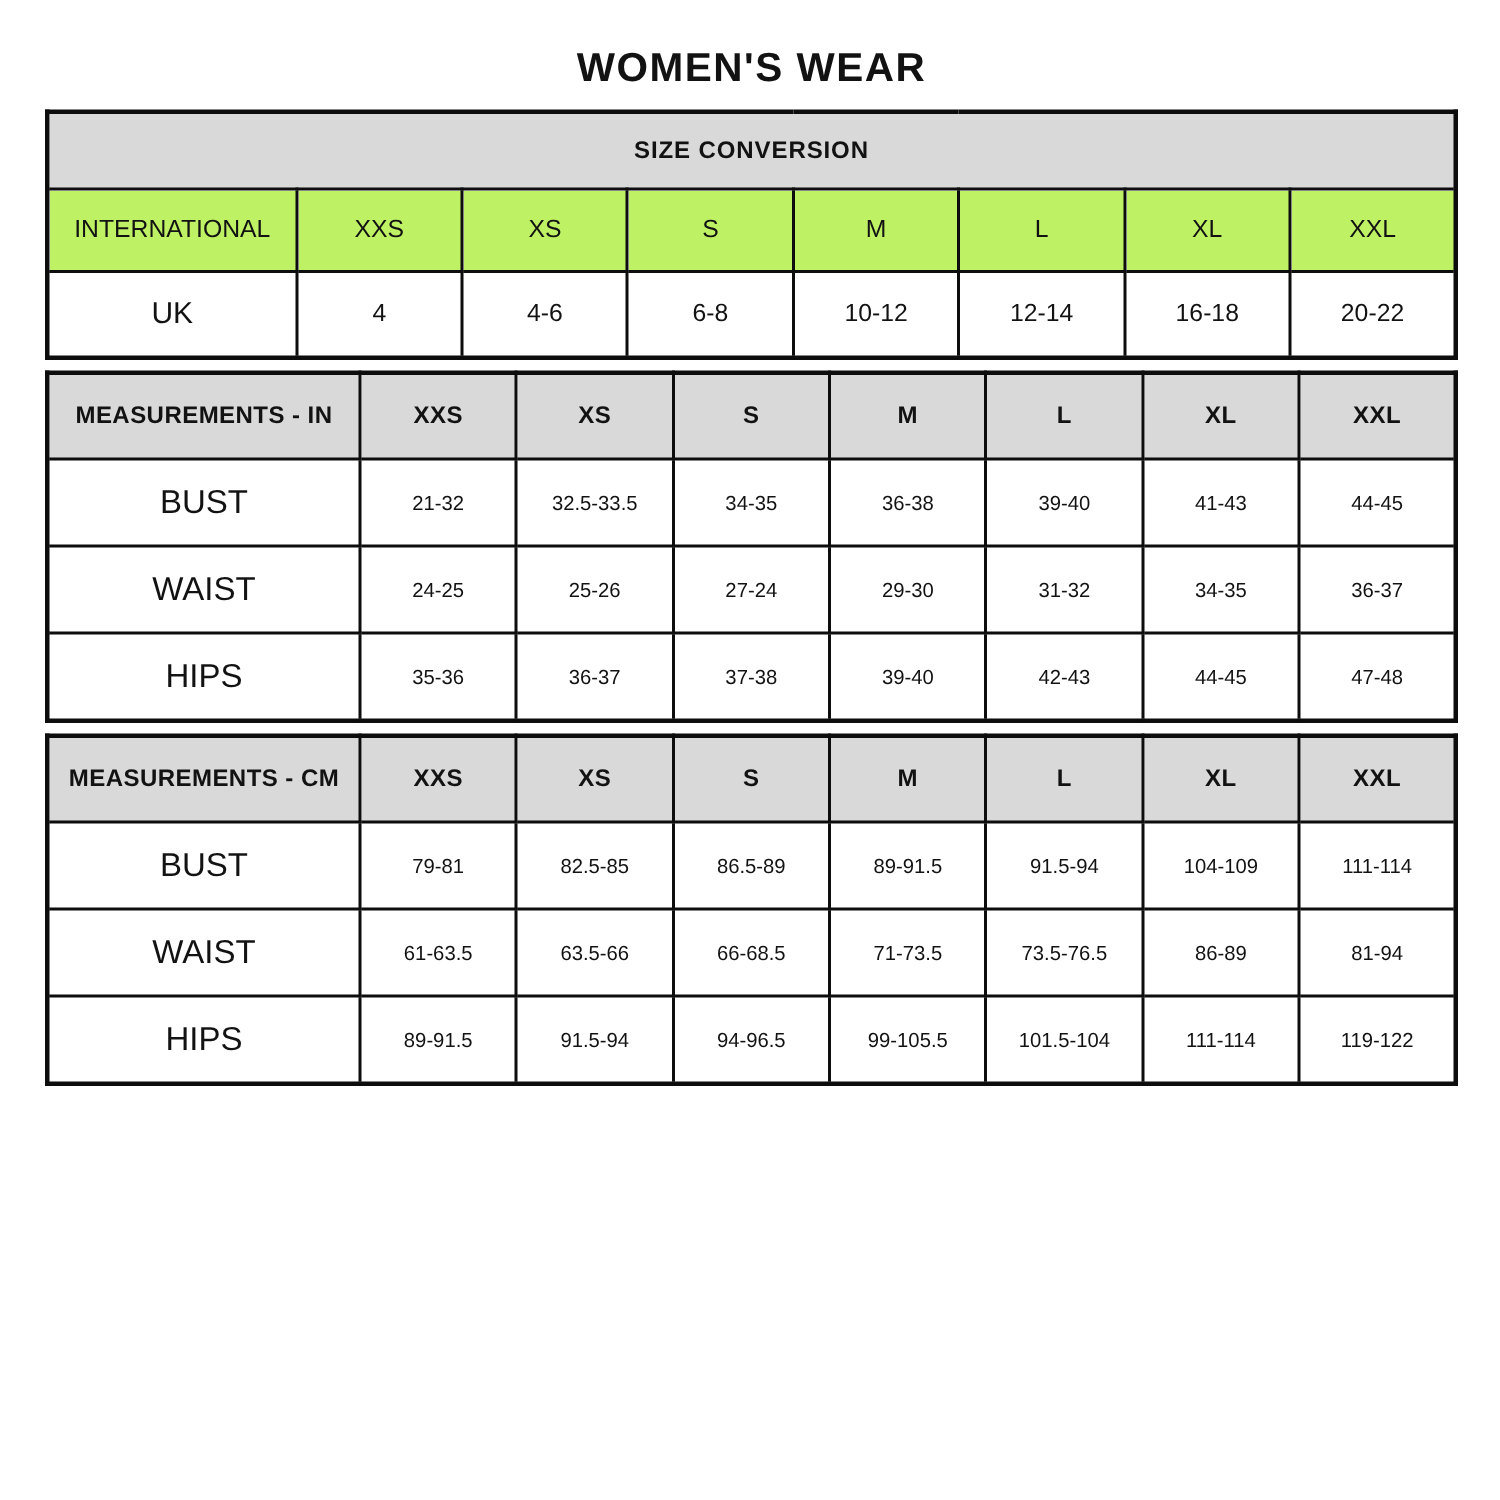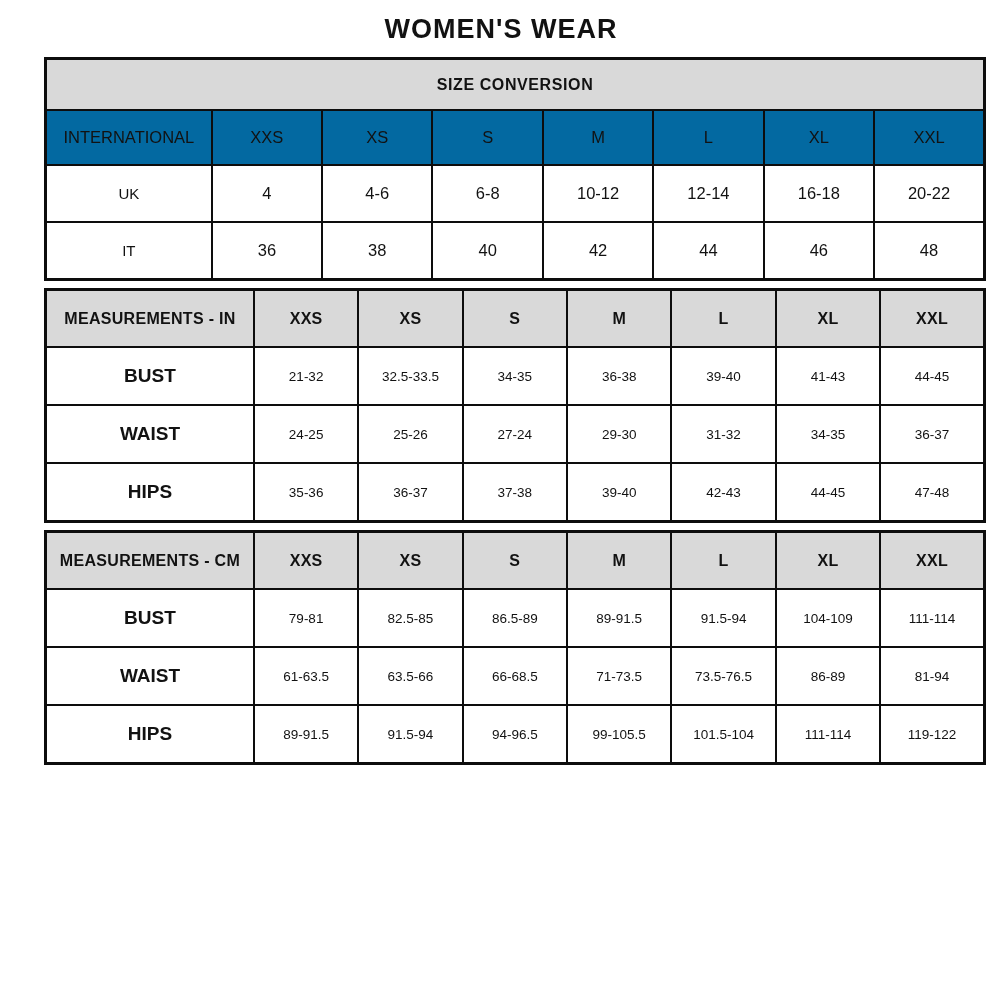--- a/index.html
+++ b/index.html
@@ -8,36 +8,36 @@
     background: #ffffff;
     width: 1000px;
     height: 1000px;
     font-family: "Liberation Sans", sans-serif;
     color: #121212;
   }
   .page {
     box-sizing: border-box;
     width: 1000px;
     height: 1000px;
-    padding: 12px 28px 0 30px;
+    padding: 28px 28px 0 30px;
   }
   .title {
     margin: 0 0 11px 0;
     text-align: center;
     font-size: 27px;
     font-weight: bold;
     letter-spacing: 1px;
     line-height: 34px;
     color: #121212;
   }
   table {
     border-collapse: collapse;
     table-layout: fixed;
     width: 100%;
-    margin: 0 0 7px 14px;
+    margin: 0 0 7px 0;
     border: 3px solid #0d0d0d;
   }
   td, th {
     border: 2px solid #0d0d0d;
     text-align: center;
     vertical-align: middle;
     padding: 0 2px;
     overflow: hidden;
   }
   
@@ -47,43 +47,43 @@
     font-weight: bold;
     font-size: 16px;
     letter-spacing: 0.6px;
   }
   
   .t1 col.c0 { width: 17.7%; }
   .t1 .hdr th {
     font-weight: normal;
     font-size: 16.5px;
     height: 53px;
-    background: #0369a1;
+    background: #bef264;
   }
   .t1 tbody th {
     font-weight: normal;
-    font-size: 15px;
+    font-size: 20px;
   }
   .t1 tbody td {
     font-size: 16.5px;
     height: 55px;
   }
   
   .t23 col.c0 { width: 22.2%; }
   .t23 .hdr th {
     background: #d9d9d9;
     font-weight: bold;
     font-size: 16px;
     height: 55px;
     letter-spacing: 0.3px;
     text-align: center;
   }
   .t23 tbody th {
-    font-weight: bold;
-    font-size: 19px;
+    font-weight: normal;
+    font-size: 22px;
   }
   .t23 tbody td {
     font-size: 13.5px;
     height: 56px;
     border-radius: 23px;
   }
 </style>
 </head>
 <body>
 
@@ -118,30 +118,20 @@
       <tbody>
         <tr>
           <th>UK</th>
           <td>4</td>
           <td>4-6</td>
           <td>6-8</td>
           <td>10-12</td>
           <td>12-14</td>
           <td>16-18</td>
           <td>20-22</td>
-        </tr>
-        <tr>
-          <th>IT</th>
-          <td>36</td>
-          <td>38</td>
-          <td>40</td>
-          <td>42</td>
-          <td>44</td>
-          <td>46</td>
-          <td>48</td>
         </tr>
       </tbody>
     </table>
   <table class="t23">
       <colgroup>
         <col class="c0">
         <col>
         <col>
         <col>
         <col>

